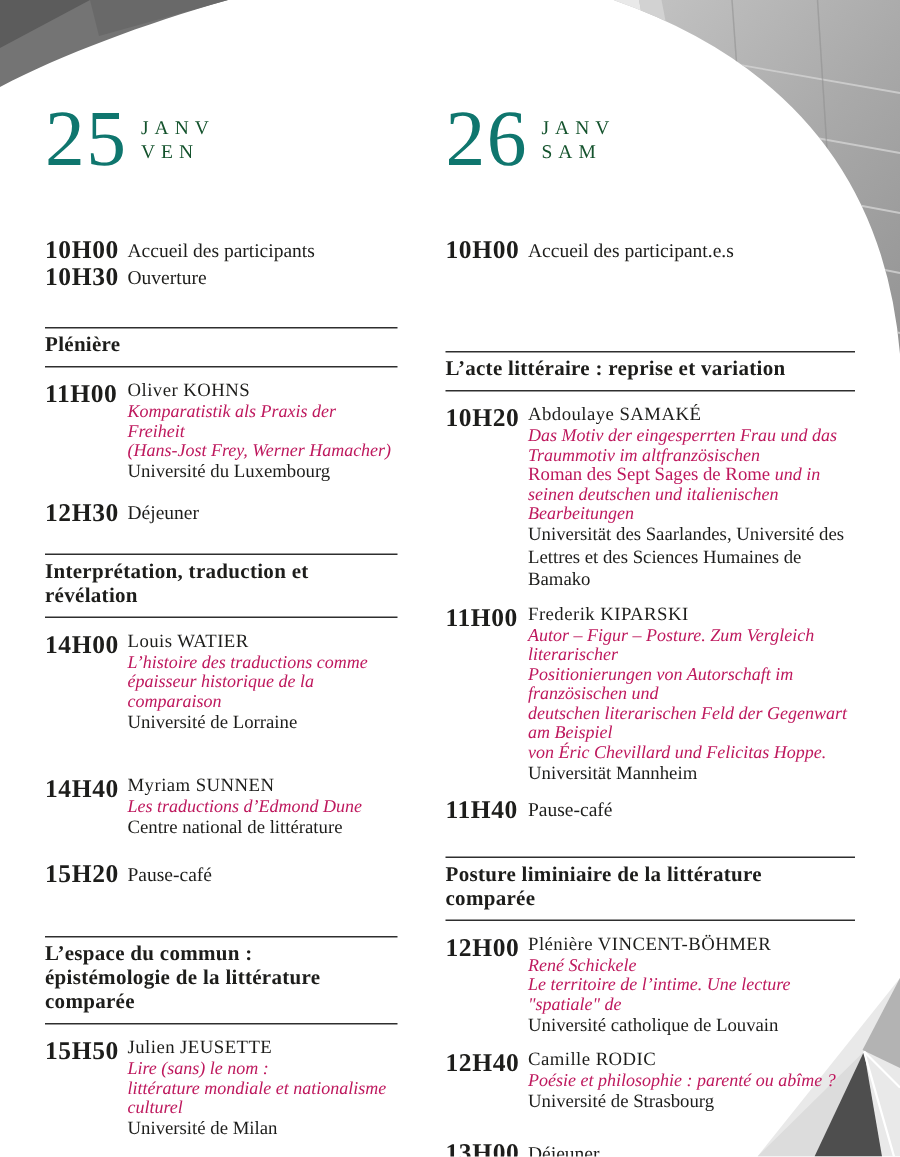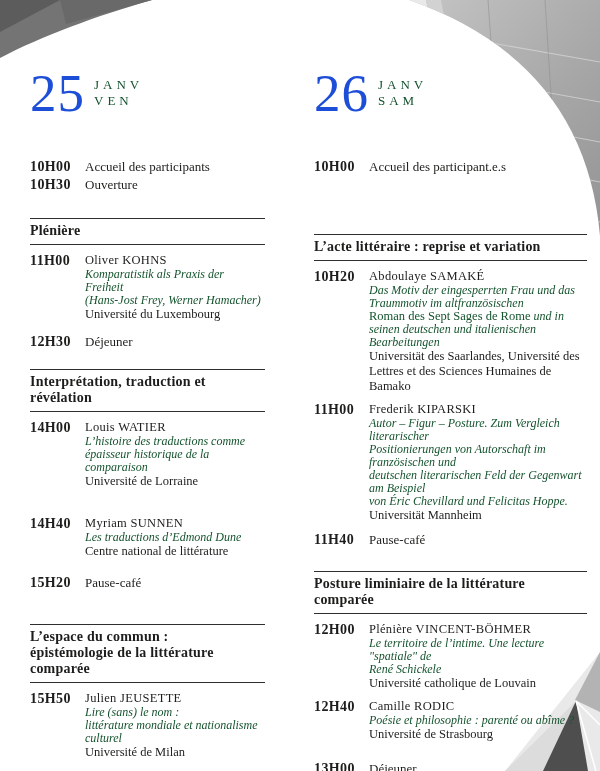--- a/index.html
+++ b/index.html
@@ -4,31 +4,31 @@
 <style>
   html,body{margin:0;padding:0;}
   body{
     width:600px;height:771px;position:relative;overflow:hidden;
     background:#ffffff;color:#1d1d1b;
     font-family:"Liberation Serif", serif;
   }
   .deco{position:absolute;top:0;left:0;width:600px;height:771px;z-index:0;}
   .col{position:absolute;top:0;height:771px;z-index:1;}
   .col-left{left:30px;width:235px;}
-  .col-right{left:314px;width:273px;font-family:Liberation Serif, serif;}
+  .col-right{left:297px;width:273px;font-family:Liberation Serif, serif;}
   .day{position:absolute;top:68px;left:0;display:flex;align-items:flex-start;}
-  .day-num{font-size:53px;line-height:50px;letter-spacing:1px;color:#1d4ed8;}
+  .day-num{font-size:53px;line-height:50px;letter-spacing:1px;color:#0f766e;}
   .day-sub{margin-left:9px;padding-top:9px;font-size:13px;letter-spacing:4px;line-height:16px;color:#14532d;}
   .events{position:absolute;top:158px;left:0;right:0;display:flex;flex-direction:column;}
   .row{display:flex;line-height:18px;font-size:13px;}
-  .time{flex:none;width:55px;font-weight:bold;font-size:14px;letter-spacing:.4px;}
+  .time{flex:none;width:55px;font-weight:bold;font-size:17px;letter-spacing:.4px;}
   .talk{display:flex;}
   .talk-body{flex:1;}
   .speaker{font-size:12.5px;line-height:15px;letter-spacing:.3px;}
-  .t{font-style:italic;font-size:12px;line-height:13px;color:#14532d;}
+  .t{font-style:italic;font-size:12px;line-height:13px;color:#be185d;}
   .t .rm{font-style:normal;font-size:12.5px;}
   .affil{font-size:12.5px;line-height:15px;}
   .section{
     border-top:1px solid #2e2e2e;border-bottom:1px solid #2e2e2e;
     padding:4px 0 5px;font-weight:bold;font-size:14px;line-height:16px;letter-spacing:.2px;
   }
   .mt-6{margin-top:8px}.mt-8{margin-top:8px}.mt-9{margin-top:27px}.mt-11{margin-top:11px}
   .mt-15{margin-top:15px}.mt-18{margin-top:18px}.mt-22{margin-top:22px}
   .mt-24{margin-top:24px}.mt-32{margin-top:32px}.mt-42{margin-top:58px}
 </style>
@@ -225,22 +225,22 @@
     </div>
 
     <div class="section mt-22">
       <span>Posture liminiaire de la littérature comparée</span>
     </div>
 
     <div class="talk mt-6">
       <span class="time">12H00</span>
       <div class="talk-body">
         <div class="speaker">Plénière VINCENT-BÖHMER</div>
+        <div class="t">René Schickele</div>
         <div class="t">Le territoire de l’intime. Une lecture "spatiale" de</div>
-        <div class="t">René Schickele</div>
         <div class="affil">Université catholique de Louvain</div>
       </div>
     </div>
 
     <div class="talk mt-6">
       <span class="time">12H40</span>
       <div class="talk-body">
         <div class="speaker">Camille RODIC</div>
         <div class="t">Poésie et philosophie : parenté ou abîme ?</div>
         <div class="affil">Université de Strasbourg</div>

